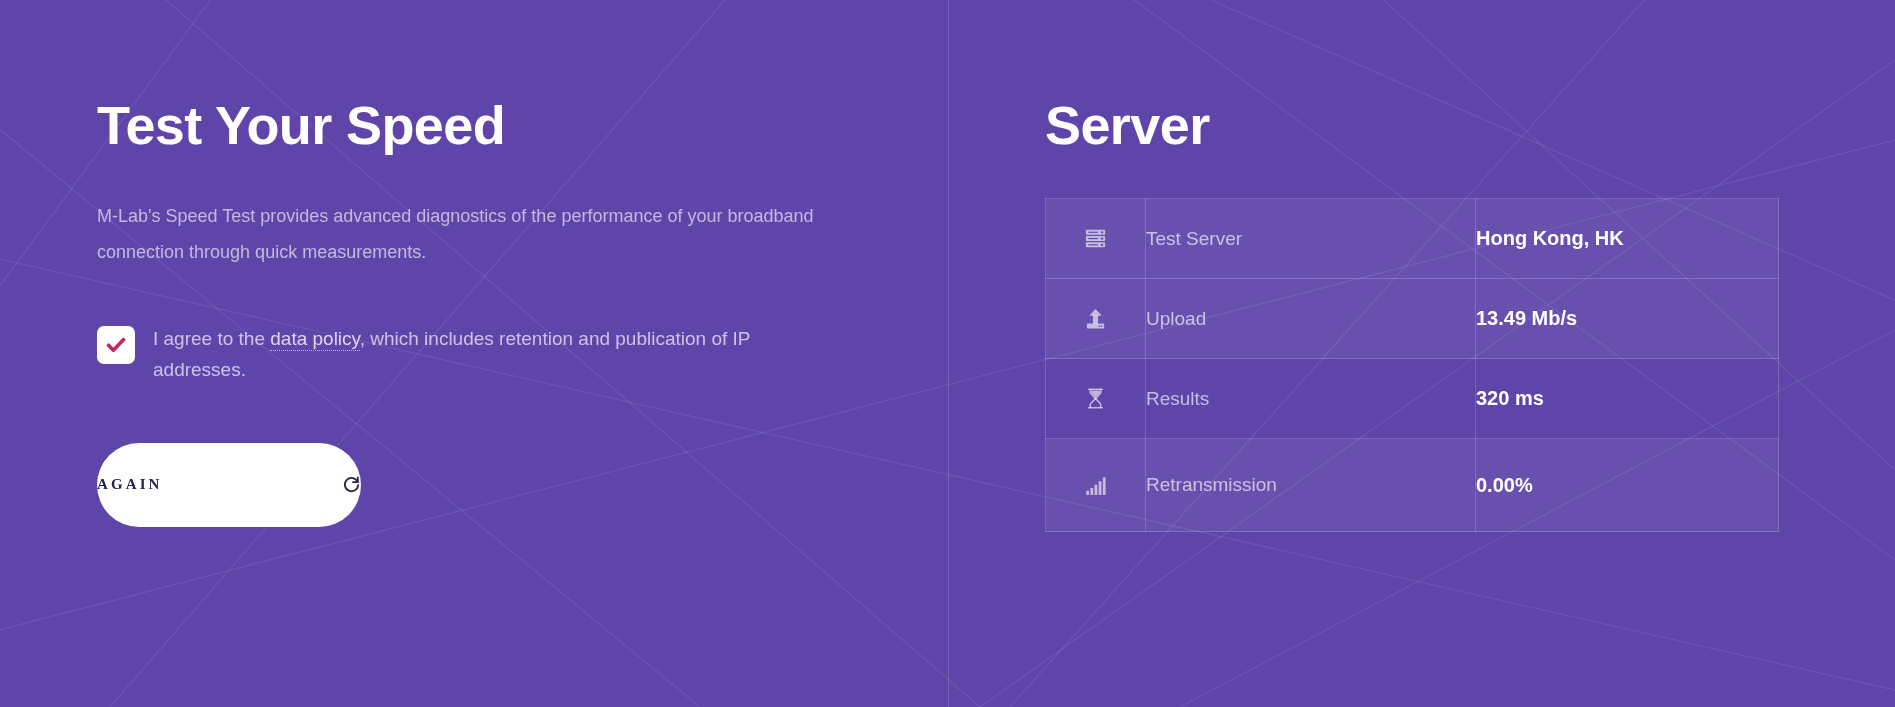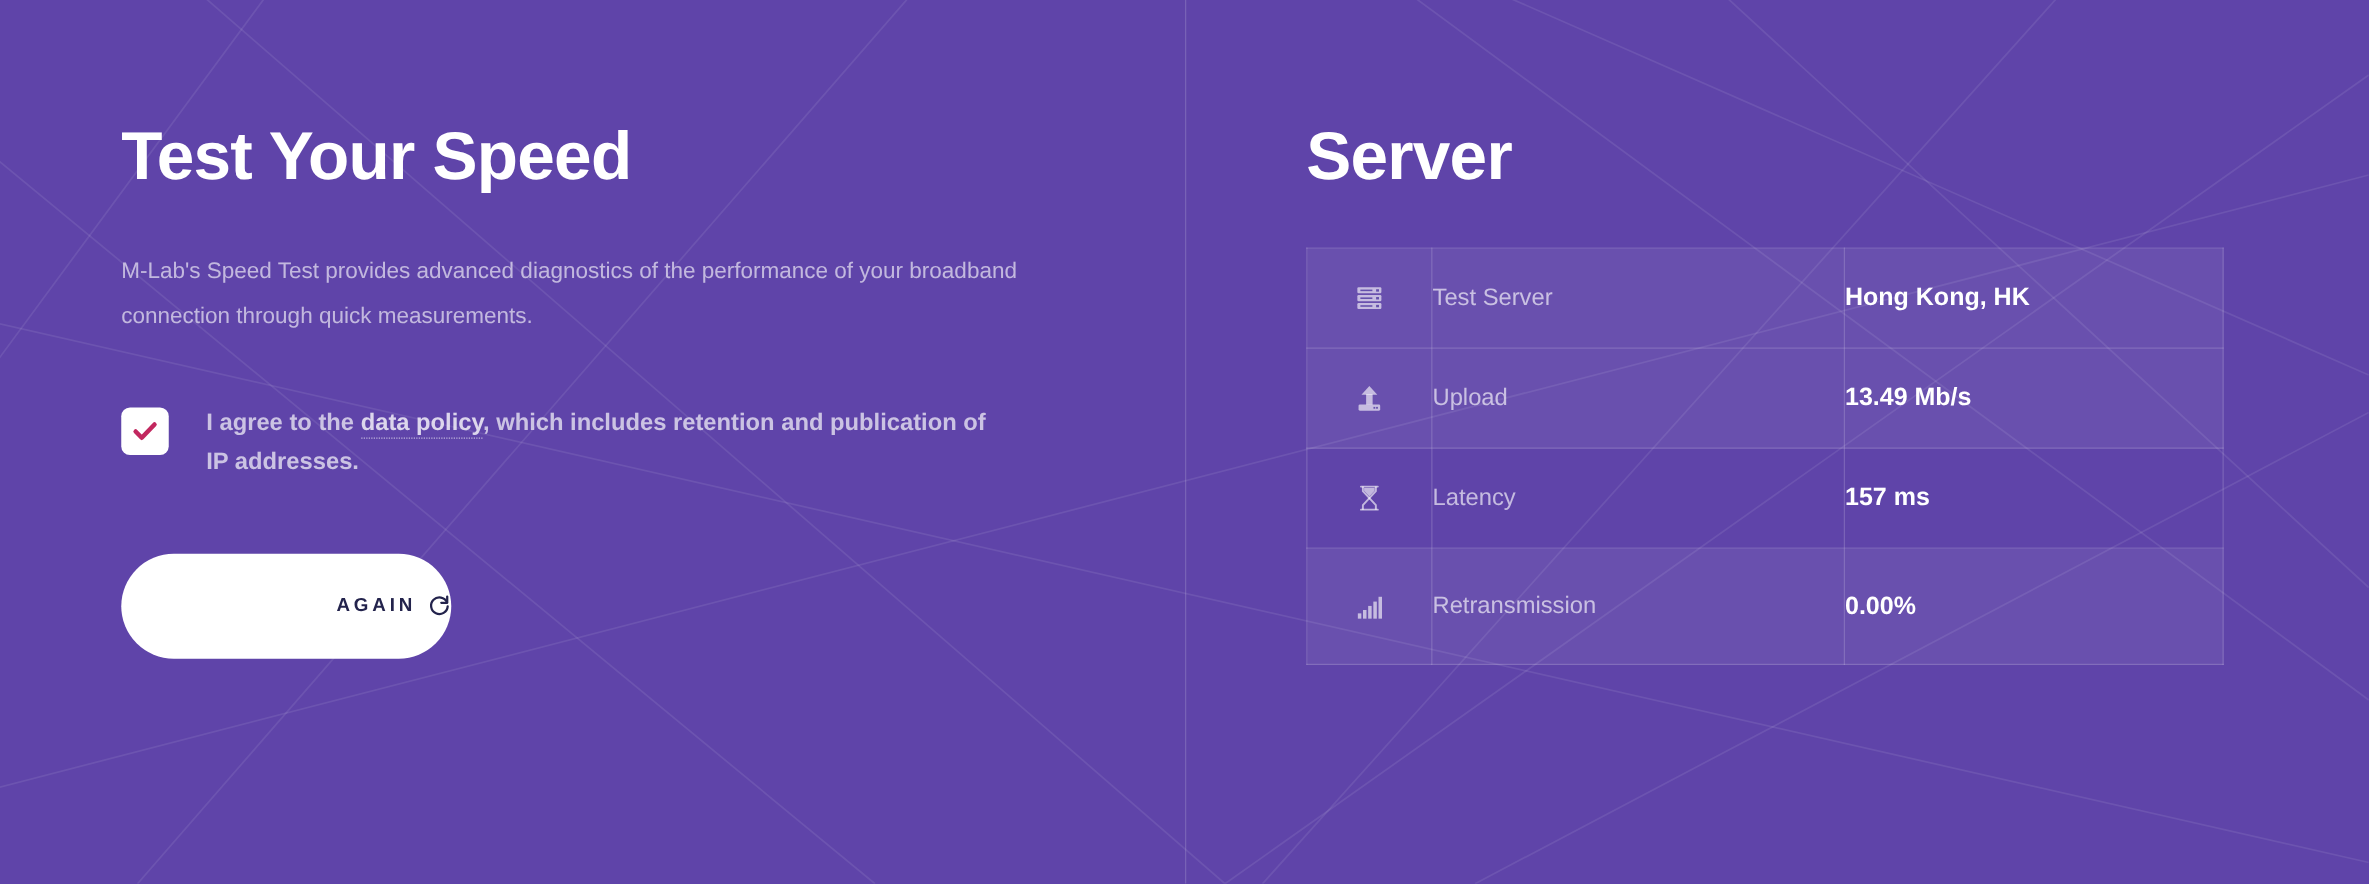--- a/index.html
+++ b/index.html
@@ -71,22 +71,21 @@
     font-size: 18px;
     line-height: 1.98;
     color: rgba(255,255,255,0.62);
     font-weight: 400;
   }
 
   .agree-row {
     margin-top: 52px;
     display: flex;
     align-items: flex-start;
-    gap: 30px;
-    font-weight: bold;
+    gap: 18px;
   }
 
   .checkbox {
     flex: 0 0 auto;
     width: 38px;
     height: 38px;
     border-radius: 7px;
     background: #ffffff;
     display: flex;
     align-items: center;
@@ -111,24 +110,24 @@
 
   .again-button {
     margin-top: 57px;
     width: 264px;
     height: 84px;
     border-radius: 42px;
     background: #ffffff;
     border: none;
     display: flex;
     align-items: center;
-    justify-content: flex-end;
+    justify-content: space-between;
     gap: 9px;
     cursor: pointer;
-    font-family: Liberation Sans, sans-serif;
+    font-family: Liberation Serif, serif;
   }
   .again-label {
     font-size: 15px;
     font-weight: 700;
     letter-spacing: 3.1px;
     color: #23234C;
   }
   .again-button svg { display: block; margin-top: -1px; }
 
   
@@ -303,22 +302,22 @@
                 <g stroke="rgba(255,255,255,0.62)" stroke-width="1.6" fill="none">
                   <line x1="6" y1="3.4" x2="20" y2="3.4" stroke-linecap="round"></line>
                   <line x1="6" y1="22.6" x2="20" y2="22.6" stroke-linecap="round"></line>
                   <path d="M7.6 3.4 L7.6 7.2 L13 13 L18.4 7.2 L18.4 3.4"></path>
                   <path d="M7.6 22.6 L7.6 18.8 L13 13 L18.4 18.8 L18.4 22.6"></path>
                 </g>
                 <path d="M8.6 4.6 L17.4 4.6 L17.4 6.9 L13 11.7 L8.6 6.9 Z" fill="rgba(255,255,255,0.62)"></path>
               </svg>
             </span>
           </td>
-          <td class="cell-label">Latency</td>
-          <td class="cell-value">157 ms</td>
+          <td class="cell-label">Results</td>
+          <td class="cell-value">320 ms</td>
         </tr>
 
         <tr class="row-alt">
           <td class="cell-icon">
             <span class="ico-wrap">
               <svg width="25" height="25" viewBox="0 0 26 26">
                 <g fill="rgba(255,255,255,0.62)">
                   <rect x="3.4" y="18.4" width="2.9" height="4.4"></rect>
                   <rect x="7.7" y="15.6" width="2.9" height="7.2"></rect>
                   <rect x="12.0" y="12.2" width="2.9" height="10.6"></rect>

